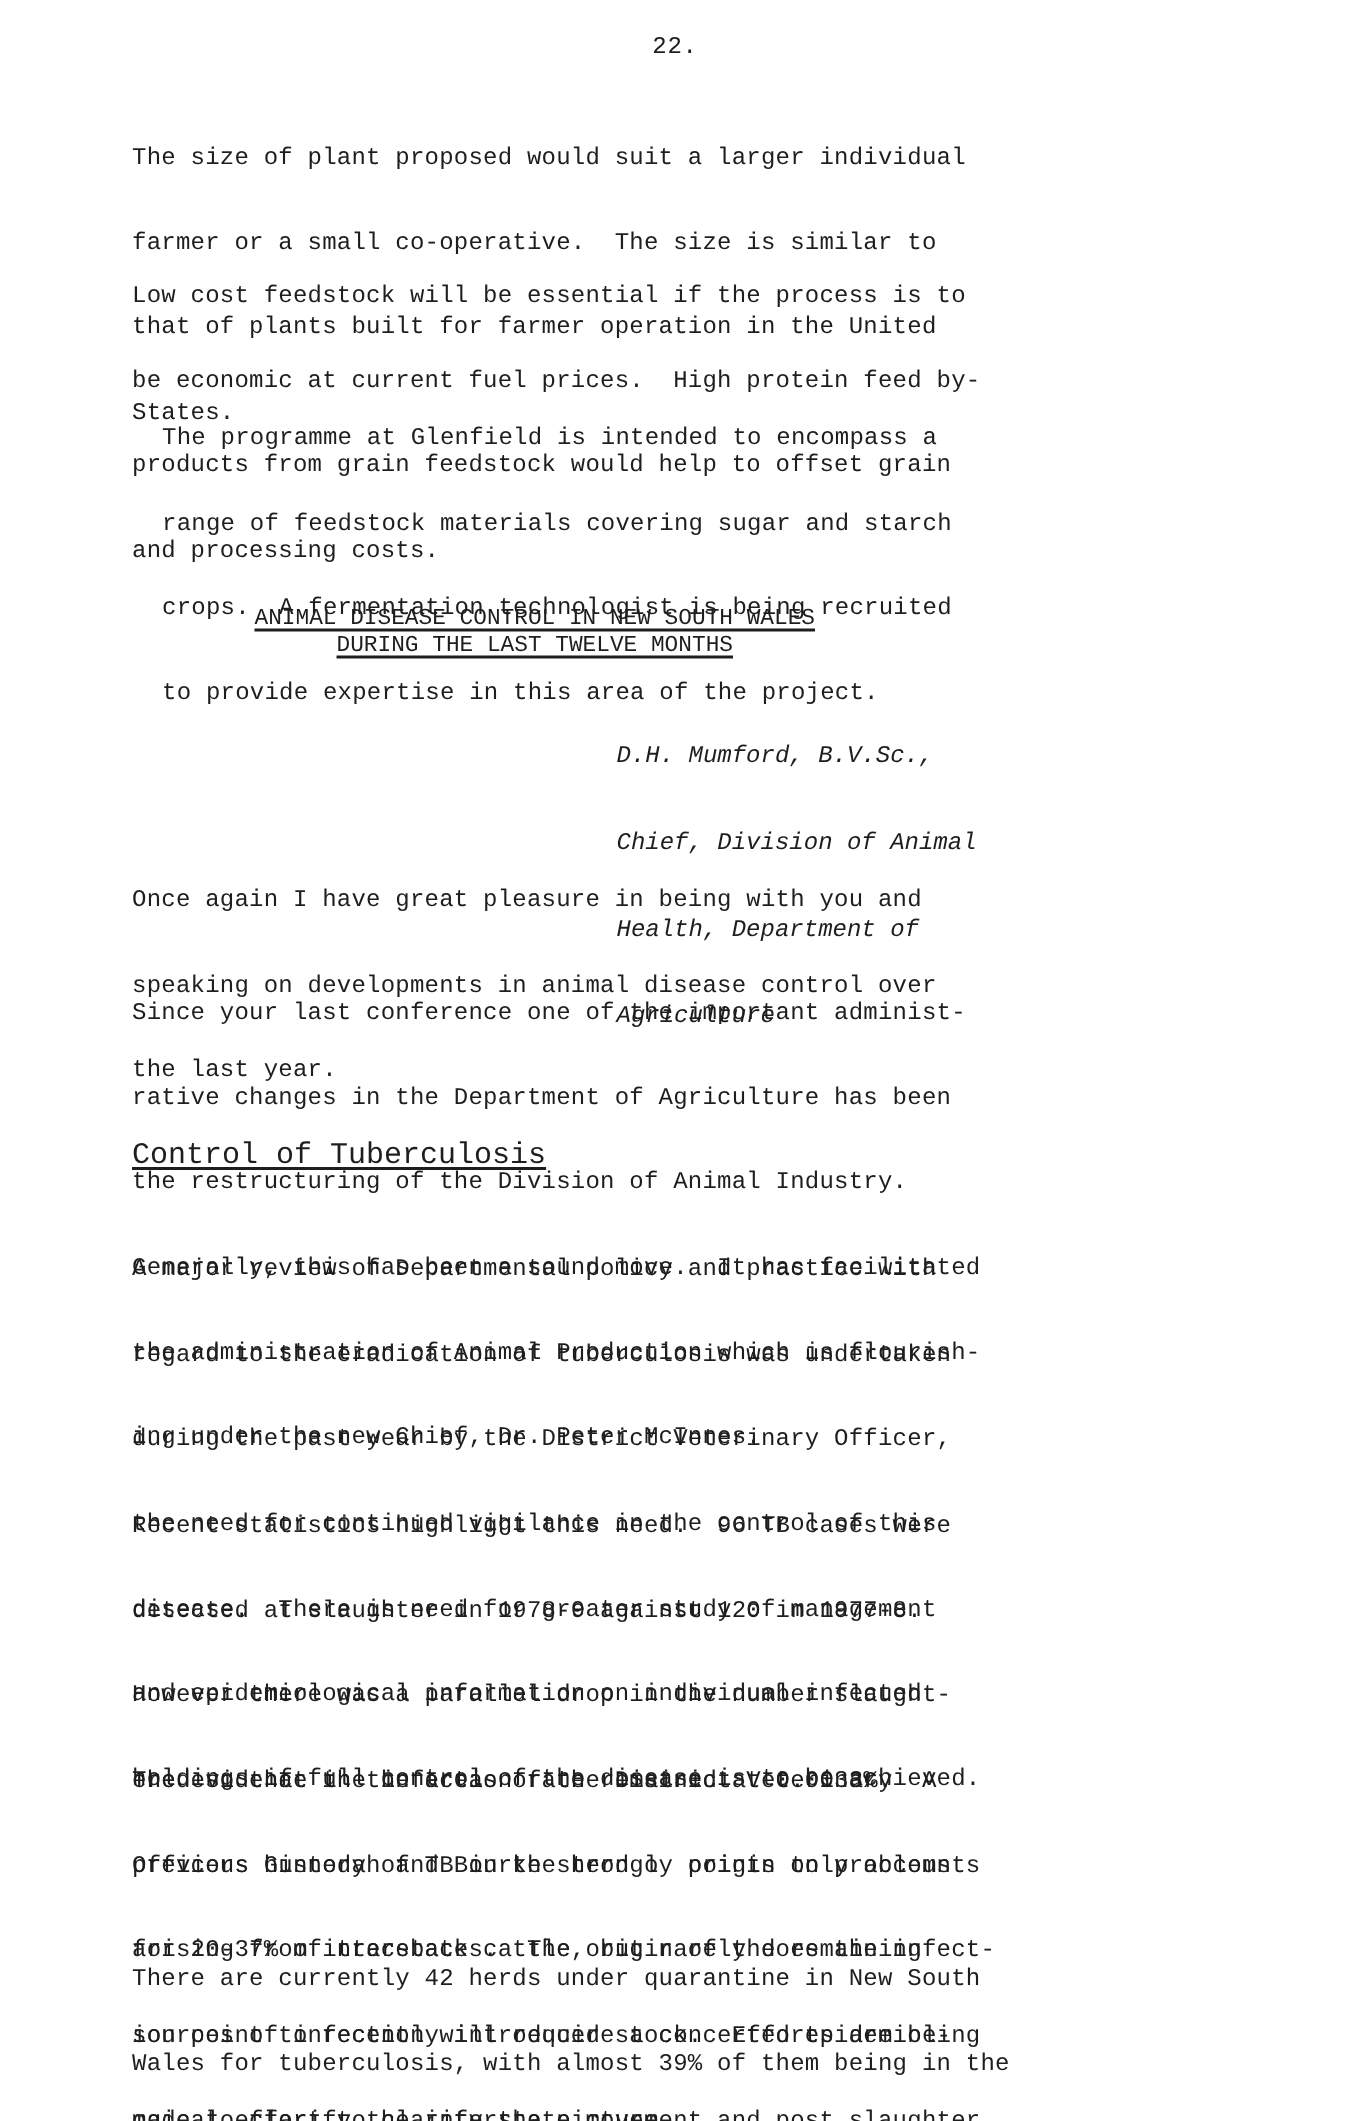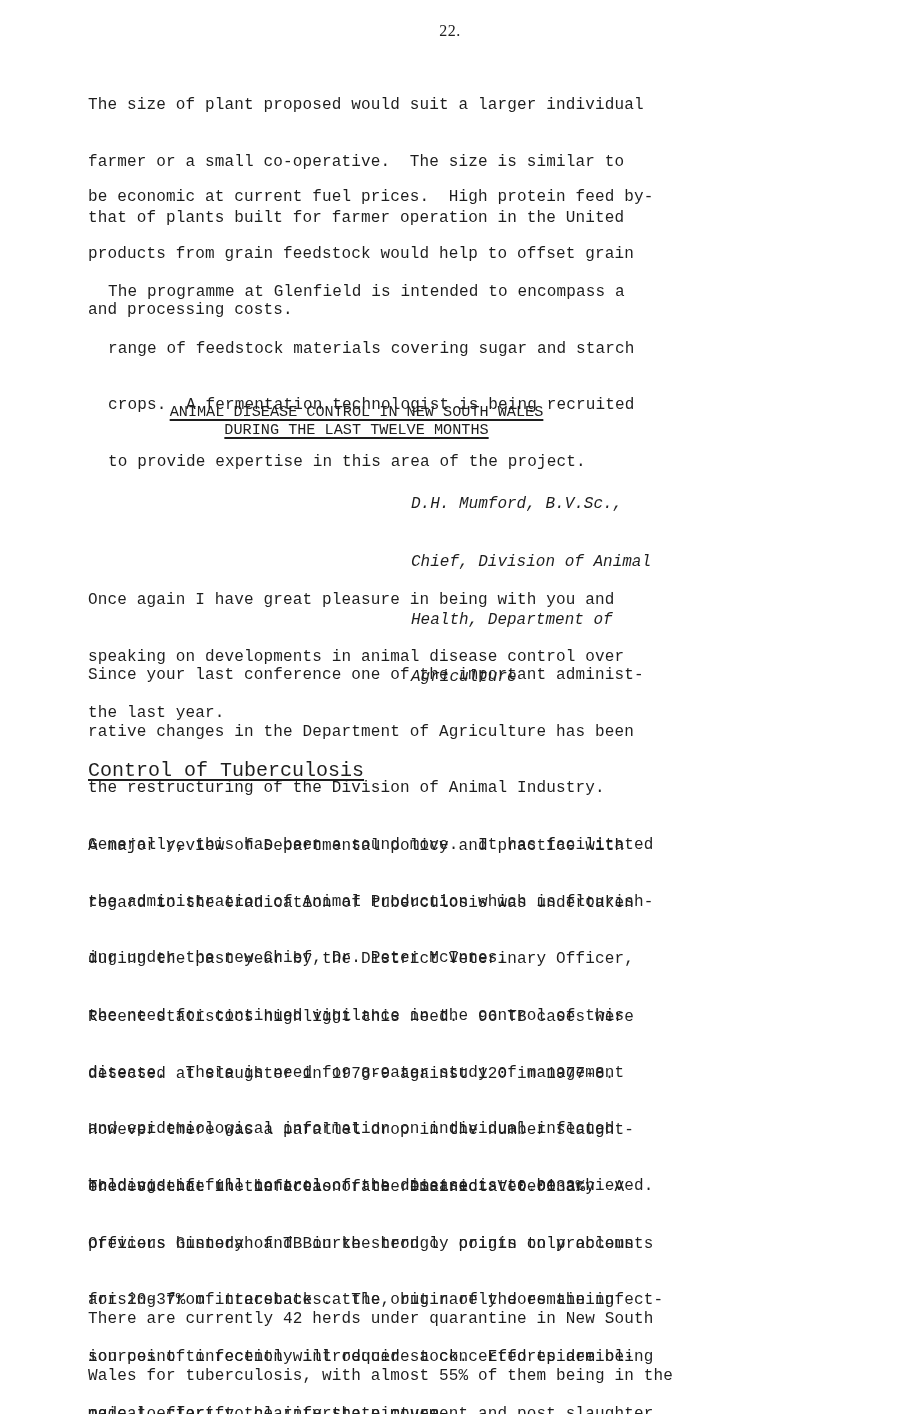--- a/index.html
+++ b/index.html
@@ -3,21 +3,21 @@
 <meta charset="utf-8">
 <style>
   html, body { margin: 0; padding: 0; background: #ffffff; }
   body {
     width: 900px; height: 1414px; position: relative; overflow: hidden;
     font-family: "Liberation Mono", "DejaVu Sans Mono", monospace;
     color: #1e1e1e;
   }
   .page-num {
     position: absolute; top: 22px; left: 0; width: 900px; text-align: center;
-    font-size: 16px; letter-spacing: 0.5px; font-family: Liberation Serif, serif;
+    font-size: 16px; letter-spacing: 0.5px;
   }
   .block {
     position: absolute; left: 88px; font-size: 16px; line-height: 18.9px;
     white-space: pre; letter-spacing: 0.15px;
   }
   .line { display: block; }
   .title {
     position: absolute; left: 0; width: 713px; text-align: center;
     font-size: 15.2px; line-height: 18px;
   }
@@ -37,23 +37,25 @@
 <body>
 
 <div>
 
   <div class="page-num">22.</div>
 
   <div class="block" style="top:58px;">
     <span class="line">The size of plant proposed would suit a larger individual</span>
     <span class="line">farmer or a small co-operative.  The size is similar to</span>
     <span class="line">that of plants built for farmer operation in the United</span>
+    <span class="line">States.</span>
   </div>
 
   <div class="block" style="top:150px;">
+    <span class="line">Low cost feedstock will be essential if the process is to</span>
     <span class="line">be economic at current fuel prices.  High protein feed by-</span>
     <span class="line">products from grain feedstock would help to offset grain</span>
     <span class="line">and processing costs.</span>
   </div>
 
   <div class="block" style="top:245px;margin-left:20px;">
     <span class="line">The programme at Glenfield is intended to encompass a</span>
     <span class="line">range of feedstock materials covering sugar and starch</span>
     <span class="line">crops.  A fermentation technologist is being recruited</span>
     <span class="line">to provide expertise in this area of the project.</span>
@@ -113,17 +115,17 @@
     <span class="line">The evidence in the areas of the District Veterinary</span>
     <span class="line">Officers Gunnedah and Bourke strongly points to problems</span>
     <span class="line">arising from interstate cattle, but rarely does the infect-</span>
     <span class="line">ion point to recently introduced stock.  Efforts are being</span>
     <span class="line">made to clarify the interstate movement and post slaughter</span>
     
   </div>
 
   <div class="block" style="top:1272px;">
     <span class="line">There are currently 42 herds under quarantine in New South</span>
-    <span class="line">Wales for tuberculosis, with almost 55% of them being in the</span>
+    <span class="line">Wales for tuberculosis, with almost 39% of them being in the</span>
     
   </div>
 
 </div>
 
 </body></html>

